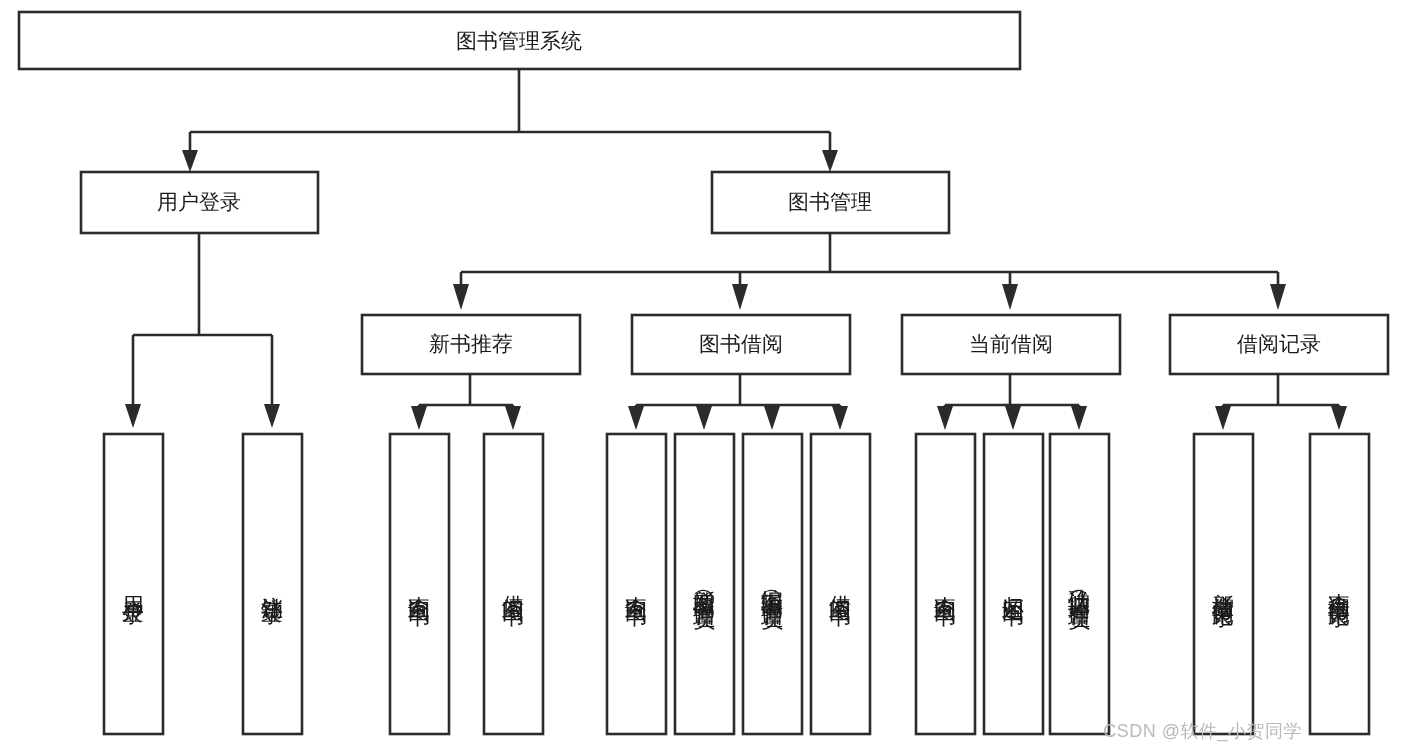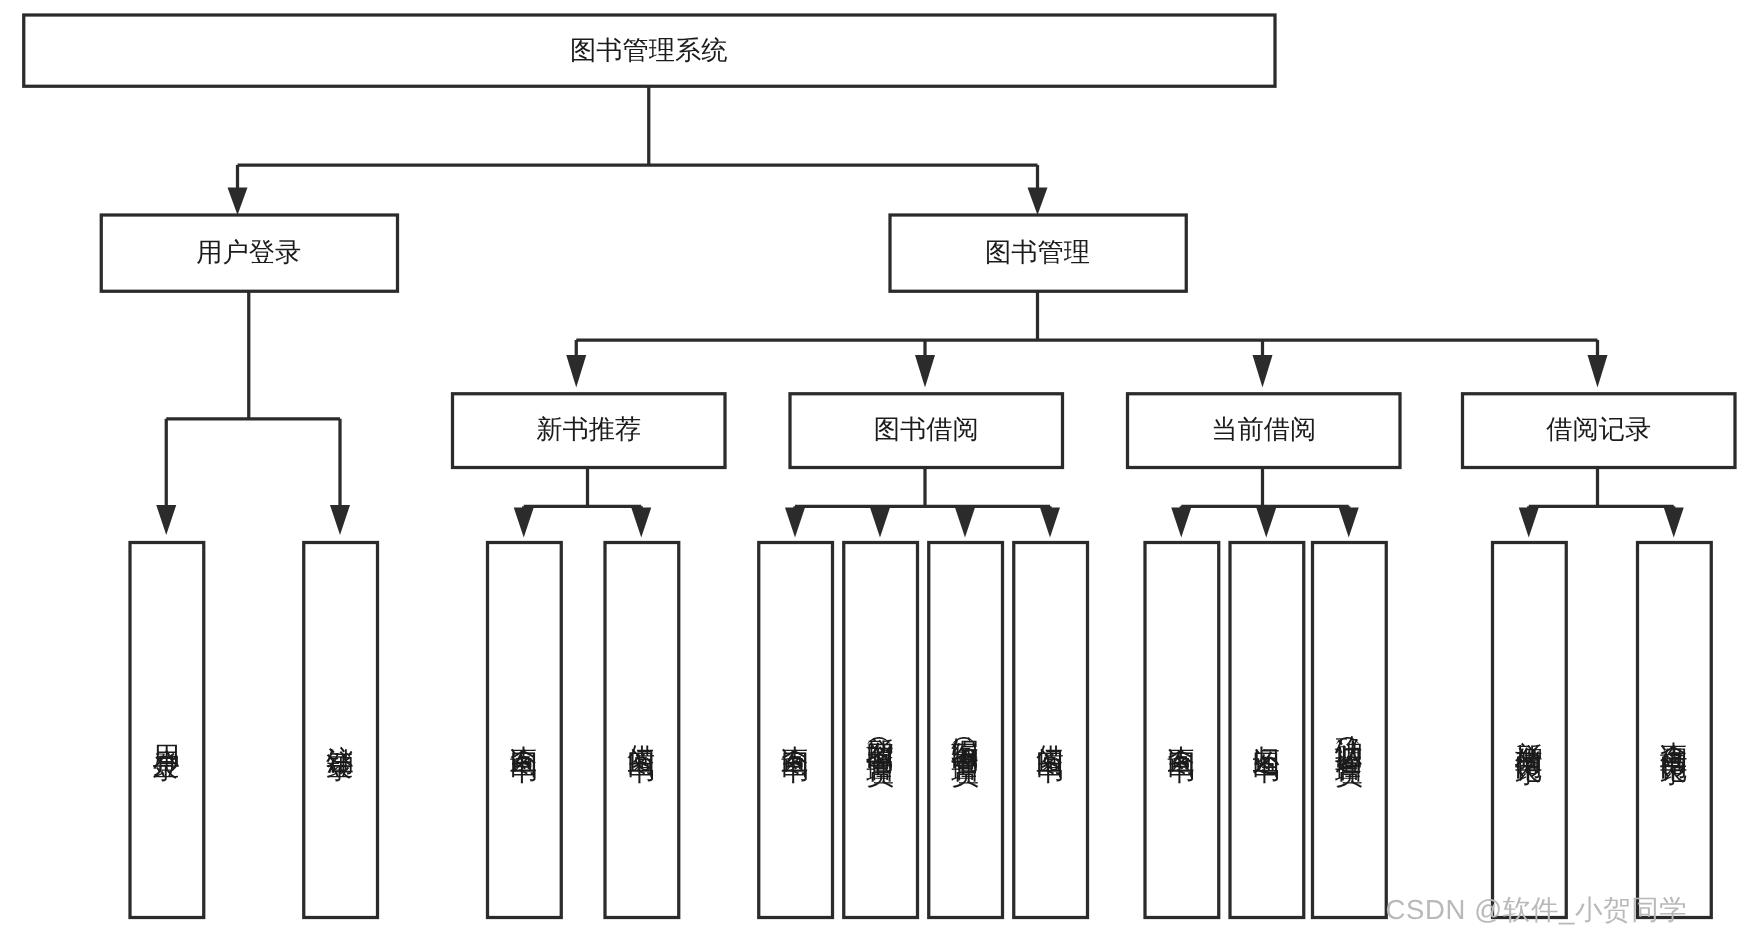--- a/index.html
+++ b/index.html
@@ -10,21 +10,20 @@
   body {
     width: 1405px;
     height: 747px;
     font-family: "Liberation Sans", "DejaVu Sans", sans-serif;
     overflow: hidden;
   }
   #diagram-root {
     position: relative;
     width: 1310px;
     height: 747px;
-    padding-left: 48px;
   }
   svg.diagram-canvas {
     position: absolute;
     top: 0;
     left: 0;
     width: 1405px;
     height: 747px;
   }
   .node-box {
     fill: #ffffff;
@@ -46,21 +45,21 @@
     font-family: "Liberation Sans", "DejaVu Sans", sans-serif;
     font-size: 21px;
     text-anchor: middle;
     dominant-baseline: middle;
   }
   .watermark {
     position: absolute;
     right: 8px;
     bottom: 4px;
     font-family: "Liberation Sans", "DejaVu Sans", sans-serif;
-    font-size: 22px;
+    font-size: 18px;
     color: #b9b9b9;
     white-space: nowrap;
     letter-spacing: 0.5px;
   }
 </style>
 </head>
 <body>
 
 <div id="diagram-root">
 

